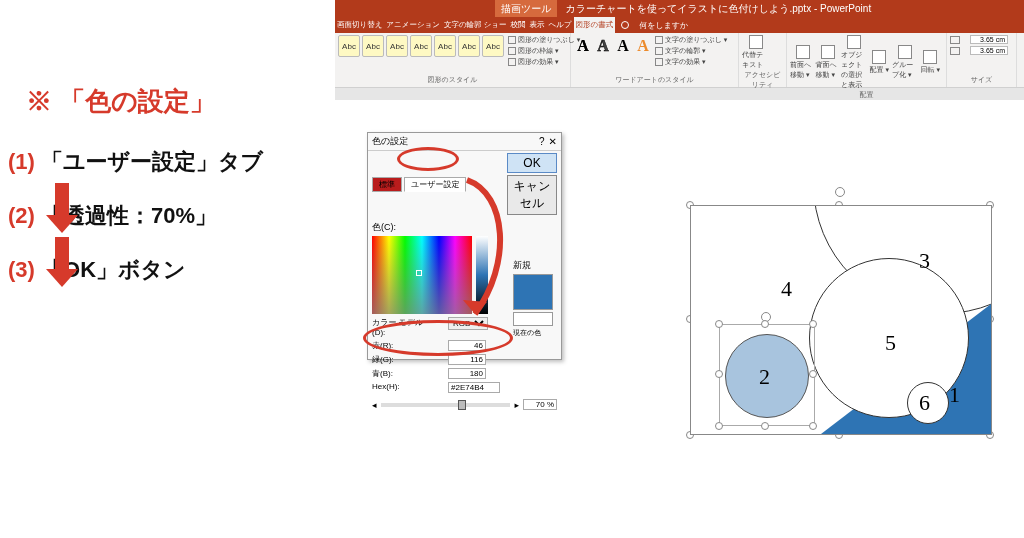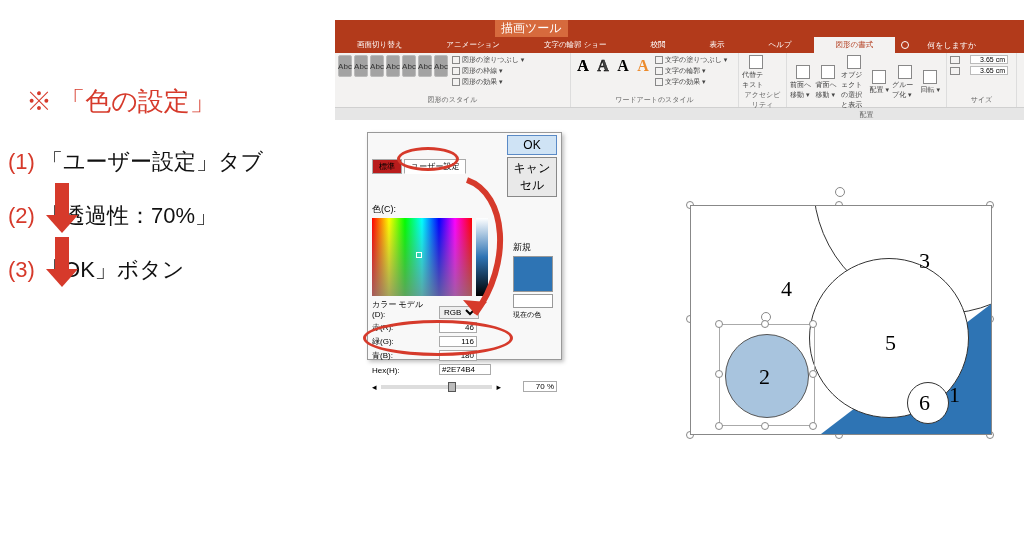--- a/index.html
+++ b/index.html
@@ -21,22 +21,21 @@
     height: 100px;
     font-size: 8px;
     color: #444;
   }
   .ribbon-title {
     background: #b23a1b;
     height: 17px;
     display: flex;
     align-items: stretch;
     color: #fff;
-    font-size: 12px;
-    margin-top: 20px;
+    font-size: 10px;
   }
   .ribbon-title .spacer { width: 160px; }
   .ribbon-title .contextual {
     background: #d66a3d;
     padding: 2px 6px;
     display: flex;
     align-items: center;
   }
   .ribbon-title .docname {
     padding: 2px 8px;
@@ -44,34 +43,34 @@
     align-items: center;
   }
   .ribbon-tabs {
     background: #b23a1b;
     height: 16px;
     display: flex;
     align-items: stretch;
     color: #fff;
   }
   .ribbon-tabs .tab {
-    padding: 2px 22px;
+    padding: 2px 2px;
     font-size: 7.5px;
     display: flex;
     align-items: center;
   }
   .ribbon-tabs .tab.active {
     background: #f3f2f1;
     color: #b23a1b;
   }
   .ribbon-tabs .search {
     padding: 2px 6px;
     display: flex;
     align-items: center;
-    gap: 18px;
+    gap: 10px;
   }
   .bulb-icon {
     width: 8px; height: 8px;
     border: 1px solid #fff;
     border-radius: 50%;
   }
   .ribbon-body {
     background: #f3f2f1;
     height: 55px;
     display: flex;
@@ -91,23 +90,23 @@
   .rgroup-label {
     font-size: 7px;
     color: #666;
     text-align: center;
   }
   .style-gallery {
     display: flex;
     gap: 2px;
   }
   .style-gallery .swatch {
-    width: 14px; height: 22px;
+    width: 22px; height: 22px;
     border: 1px solid #bbb;
-    background: #a3a3a3;
+    background: #fef9c3;
     display: flex;
     align-items: center;
     justify-content: center;
     font-size: 8px;
     color: #333;
     border-radius: 2px;
   }
   .small-stack {
     display: flex;
     flex-direction: column;
@@ -174,21 +173,21 @@
     padding: 0 2px;
   }
 
   
   .instructions {
     position: absolute;
     left: 8px;
     top: 84px;
     width: 310px;
     color: #d63a2b;
-    font-weight: normal;
+    font-weight: bold;
   }
   .instr-title {
     font-size: 26px;
     margin-bottom: 28px;
     margin-left: 18px;
   }
   .instr-step {
     font-size: 22px;
     color: #111;
     margin-bottom: 4px;
@@ -289,22 +288,22 @@
     border:1px solid #fff;
   }
   .lum-bar {
     width: 12px; height: 78px;
     background: linear-gradient(to bottom, #fff, #2E74B4, #000);
     margin-left: 4px;
   }
   .color-row { display:flex; }
   .form-row {
     display:flex;
-    align-items:flex-end;
-    gap:7px;
+    align-items:flex-start;
+    gap:16px;
     margin-top: 1px;
   }
   .form-row label { width: 60px; font-size: 8px; }
   .form-row input {
     width: 38px;
     font-size: 8px;
     border: 1px solid #aaa;
     text-align: right;
     padding: 0 2px;
   }
@@ -354,21 +353,20 @@
     width: 8px; height: 10px;
     background:#bbb;
     border:1px solid #555;
   }
   .transp-input {
     width: 34px;
     font-size: 8px;
     border:1px solid #aaa;
     text-align:right;
     padding:0 2px;
-    margin-left:18px;
   }
 
   
   .anno {
     position:absolute;
     border: 3px solid #d63a2b;
     border-radius: 50%;
     pointer-events:none;
   }
   .anno-oval1 { 
@@ -469,20 +467,21 @@
     border:1px solid #aaa;
   }
 </style>
 </head>
 <body>
 
 <div class="ribbon">
   <div class="ribbon-title">
     <div class="spacer"></div>
     <div class="contextual">描画ツール</div>
+    <div class="docname">カラーチャートを使ってイラストに色付けしよう.pptx - PowerPoint</div>
   </div>
   <div class="ribbon-tabs">
     <div class="tab">画面切り替え</div>
     <div class="tab">アニメーション</div>
     <div class="tab">文字の輪郭 ショー</div>
     <div class="tab">校閲</div>
     <div class="tab">表示</div>
     <div class="tab">ヘルプ</div>
     <div class="tab active">図形の書式</div>
     <div class="search">
@@ -599,20 +598,27 @@
   </div>
   <div class="arrow-down"></div>
 
   <div class="instr-step">
     <span class="red">(3)</span>
     <span>「OK」ボタン</span>
   </div>
 </div>
 
 <div class="dialog">
+  <div class="dlg-title">
+    <span>色の設定</span>
+    <div class="ctrls">
+      <span>?</span>
+      <span>✕</span>
+    </div>
+  </div>
   <div class="dlg-tabs">
     <div class="dlg-tab">標準</div>
     <div class="dlg-tab active">ユーザー設定</div>
     <div style="flex:1"></div>
     <div style="display:flex;flex-direction:column;gap:2px">
       <div class="dlg-btn ok">OK</div>
       <div class="dlg-btn">キャンセル</div>
     </div>
   </div>
   <div class="dlg-body">

